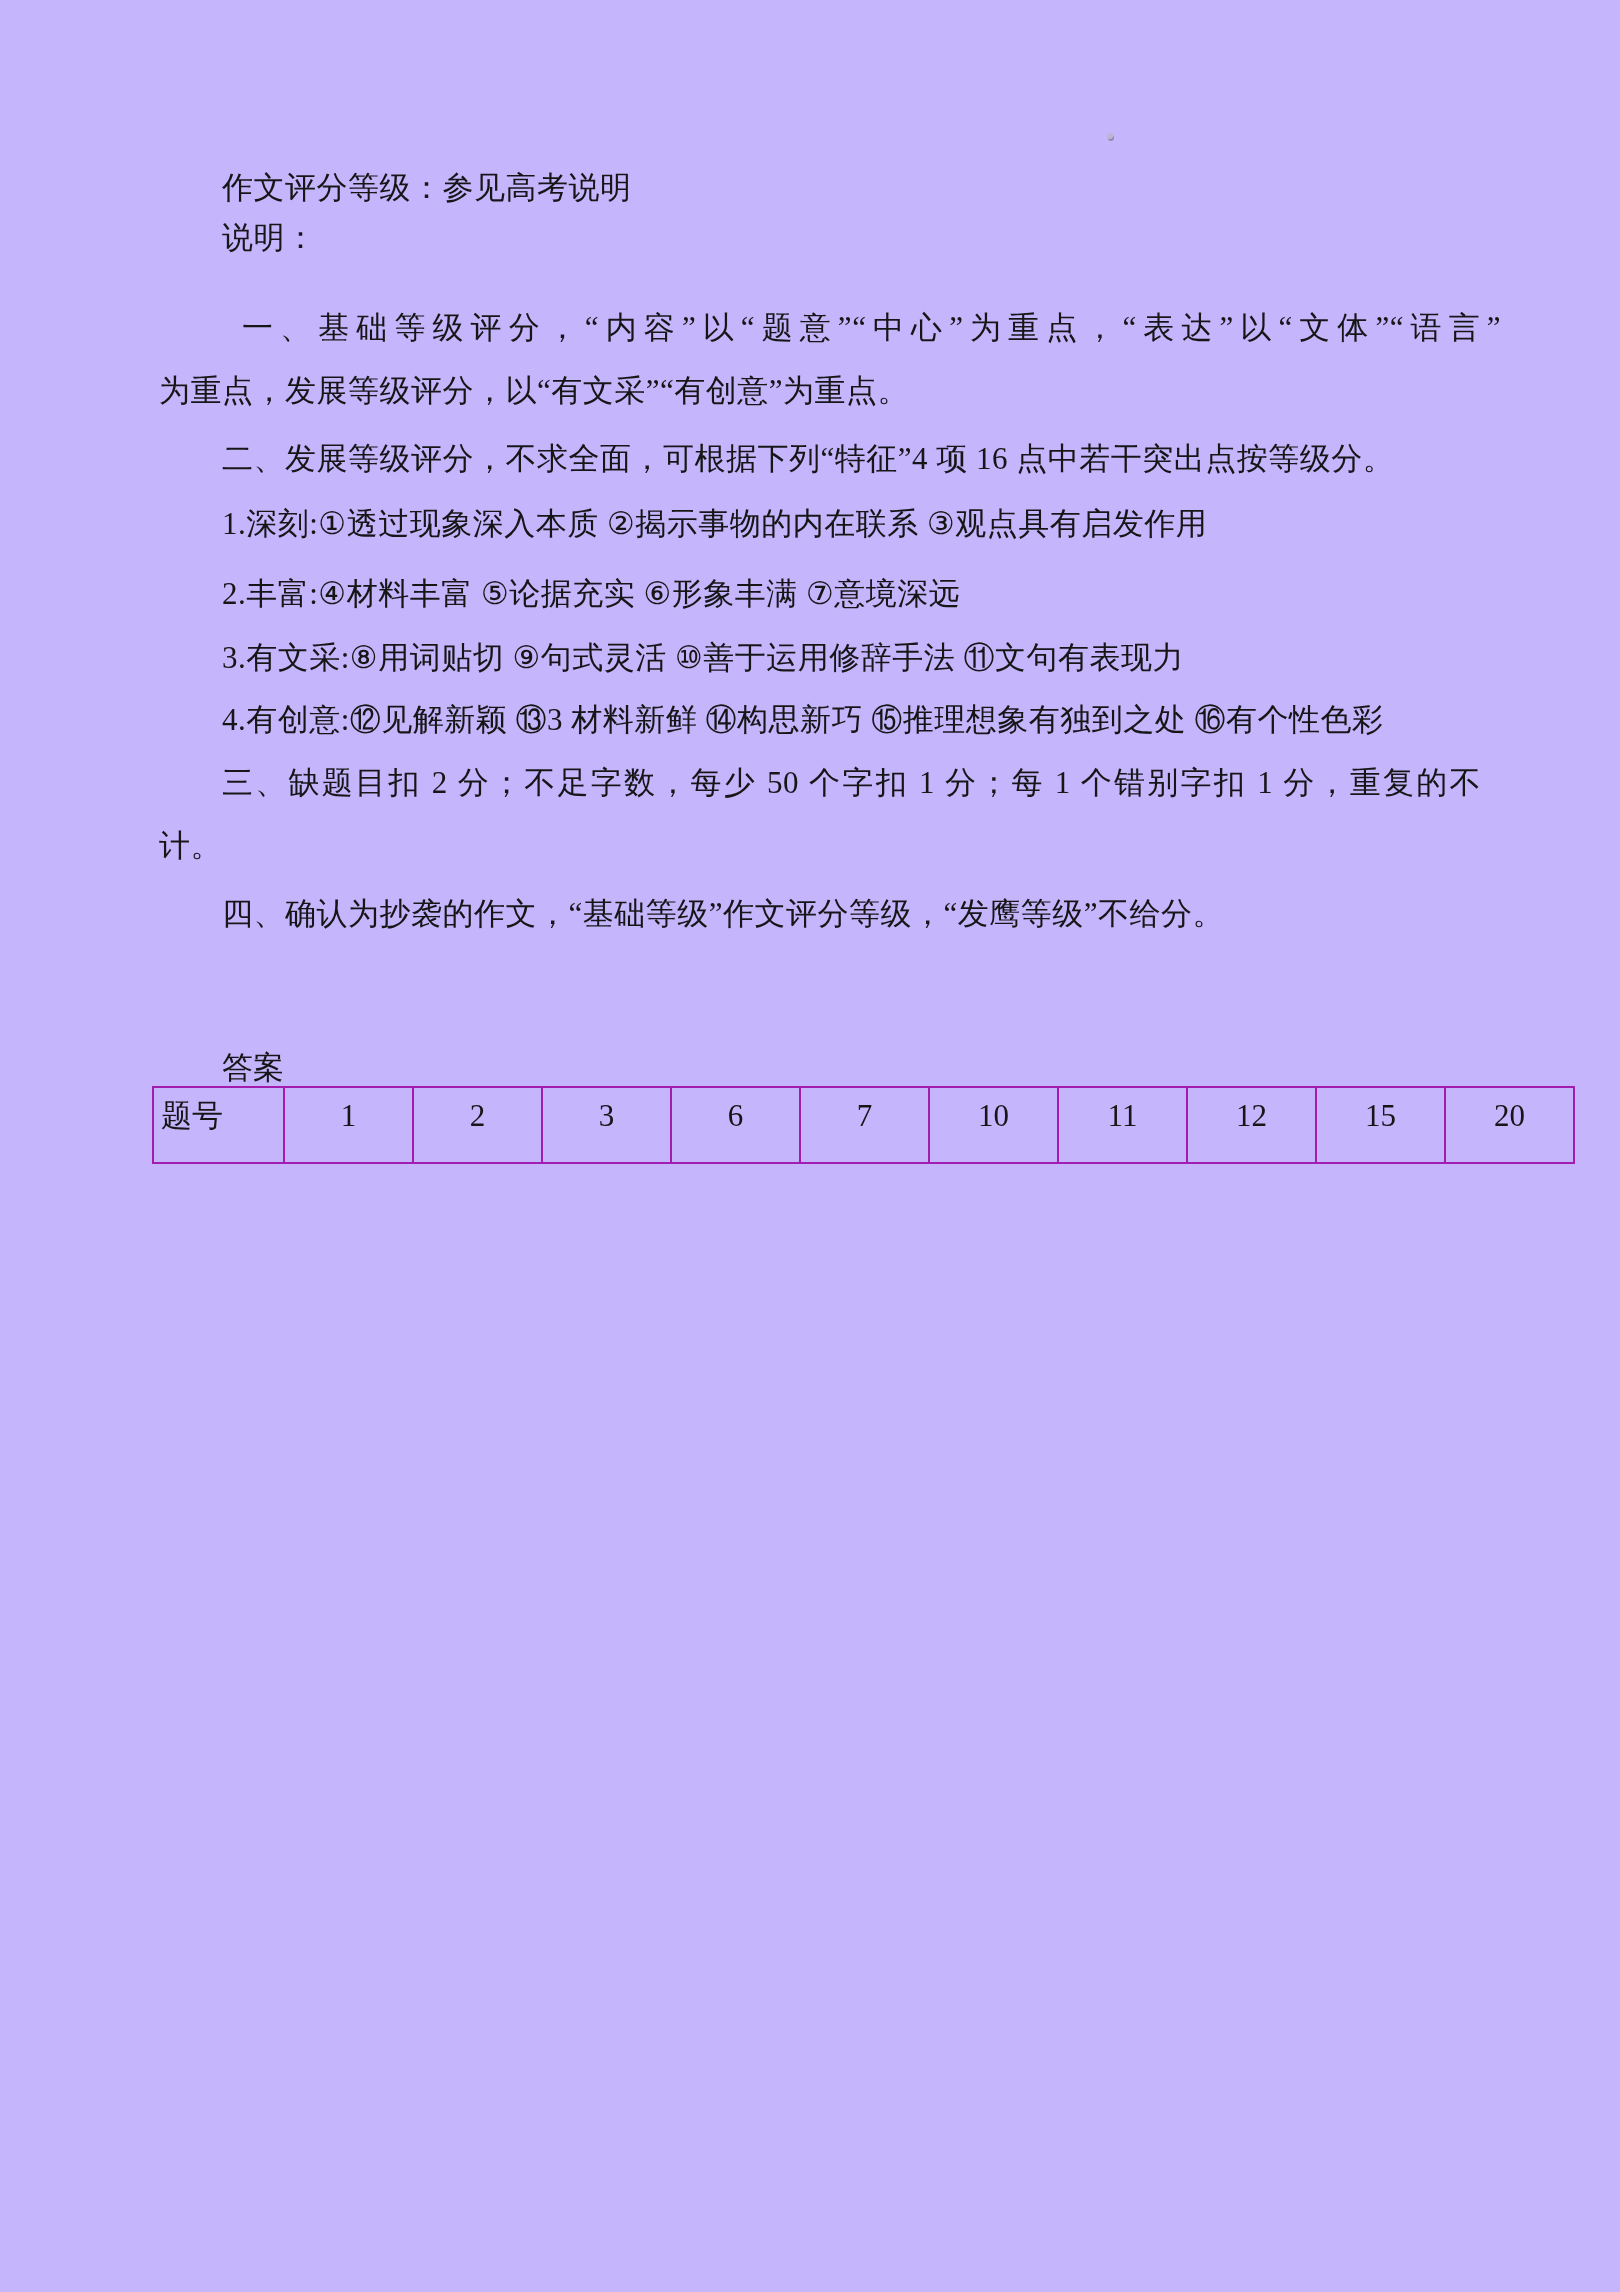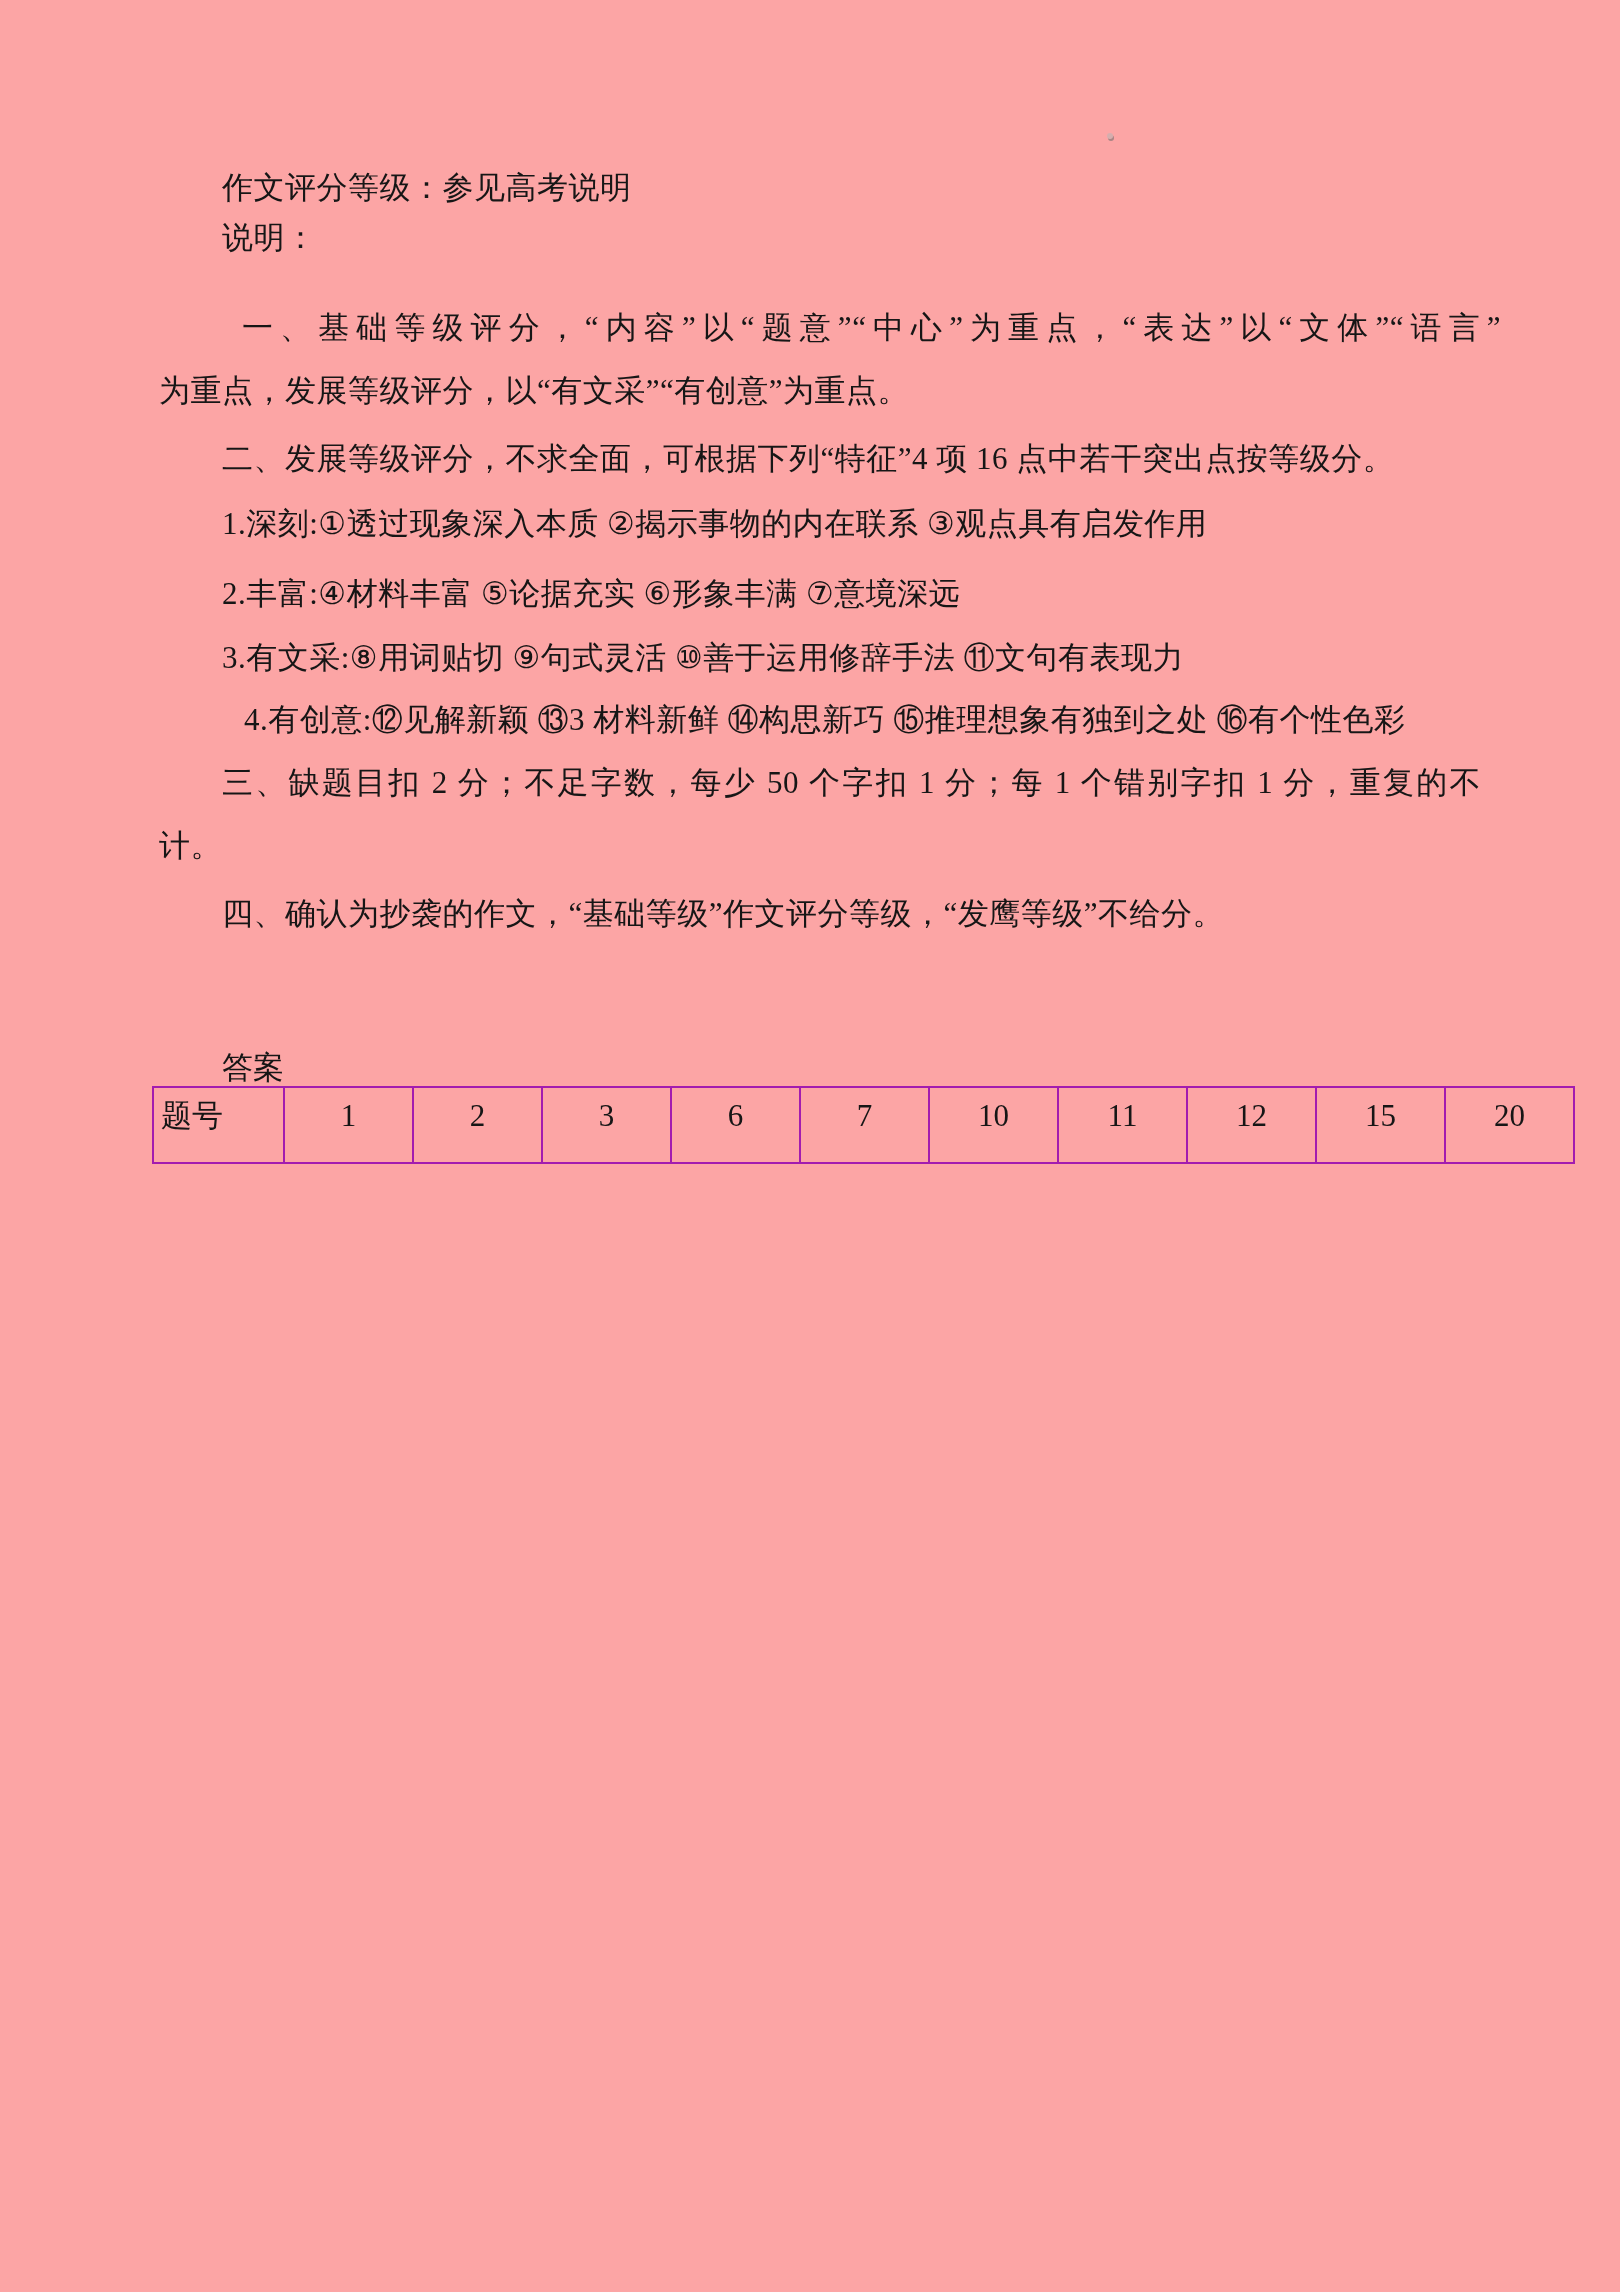--- a/index.html
+++ b/index.html
@@ -1,20 +1,20 @@
 <!DOCTYPE html>
 <html><head>
 <meta charset="utf-8">
 <style>
   html, body { margin: 0; padding: 0; background: #ffffff; }
   .page {
     position: relative;
     width: 1620px;
     height: 2293px;
-    background: #fca5a5;
+    background: #c4b5fd;
     color: #161616;
     font-family: "Liberation Serif", "DejaVu Serif", "DejaVu Sans", serif;
     overflow: hidden;
     text-decoration: underline;
   }
   
   .doc-body { position: absolute; left: 0; top: 0; width: 100%; height: 100%; }
   .line {
     position: absolute;
     left: 159px;
@@ -31,21 +31,21 @@
     text-align-last: justify;
   }
   .line:nth-child(1)  { top: 168px; }
   .line:nth-child(2)  { top: 218px; }
   .line:nth-child(3)  { top: 308px; margin-left: 20px; }
   .line:nth-child(4)  { top: 371px; }
   .line:nth-child(5)  { top: 439px; }
   .line:nth-child(6)  { top: 504px; }
   .line:nth-child(7)  { top: 574px; }
   .line:nth-child(8)  { top: 638px; }
-  .line:nth-child(9)  { top: 700px; margin-left: 22px; }
+  .line:nth-child(9)  { top: 700px; }
   .line:nth-child(10) { top: 763px; }
   .line:nth-child(11) { top: 826px; }
   .line:nth-child(12) { top: 894px; }
 
   .answers-heading {
     position: absolute;
     left: 222px;
     top: 1048px;
     font-size: 31px;
     line-height: 39px;

